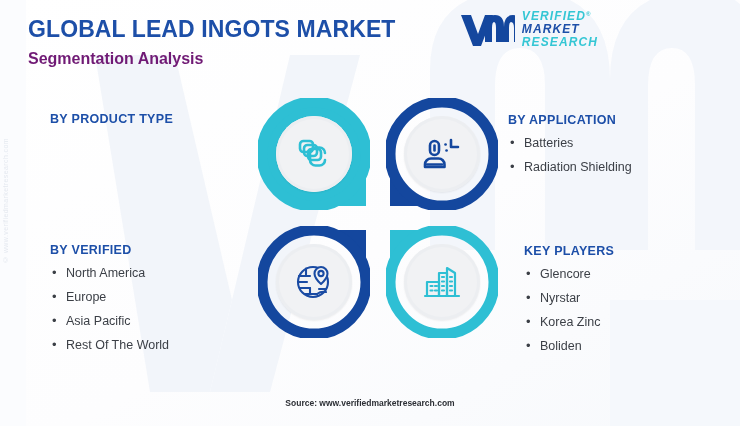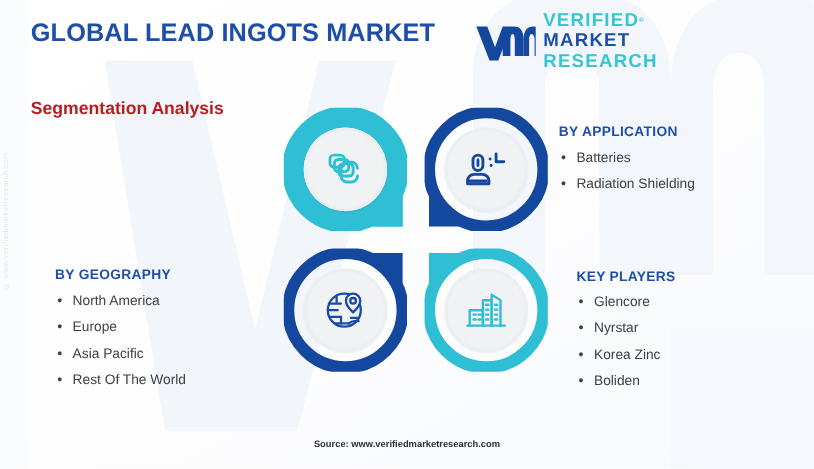--- a/index.html
+++ b/index.html
@@ -31,26 +31,25 @@
   
   .header { position:absolute; left:0; top:0; width:612px; height:80px; z-index:3; }
   .title {
     position:absolute; left:28px; top:16px;
     font-size:23px; font-weight:bold;
     color:#1d4fa8; letter-spacing:.1px;
   }
   .subtitle {
     position:absolute; left:28px; top:50px;
     font-size:16px; font-weight:bold;
-    color:#b91c1c;
-    margin-top:41px;
+    color:#701a75;
   }
   .logo { position:absolute; right:14px; top:10px; display:flex; align-items:center; gap:7px; }
   .logo-words { display:flex; flex-direction:column; line-height:1.08; }
-  .logo-words span { font-size:17px; font-weight:bold; letter-spacing:1.1px; }
+  .logo-words span { font-size:12px; font-weight:bold; letter-spacing:1.1px;font-style:italic; }
   .lw-verified { color:#34c6d4; position:relative; }
   .lw-verified::after{ content:"\00AE"; font-size:6px; position:relative; top:-4px; left:0px; }
   .lw-market   { color:#1d4fa8; }
   .lw-research { color:#34c6d4;text-align:center; }
 
   
   .seg { position:absolute; z-index:3; }
   .seg-title {
     font-size:12.5px; font-weight:bold; color:#1d4fa8;
     letter-spacing:.3px; margin-bottom:9px;
@@ -137,32 +136,33 @@
     </svg>
     <div class="logo-words">
       <span class="lw-verified">VERIFIED</span>
       <span class="lw-market">MARKET</span>
       <span class="lw-research">RESEARCH</span>
     </div>
   </div>
 </div>
 
 <div class="seg" id="seg-product">
+  <div class="seg-title">BY PRODUCT TYPE</div>
 </div>
 
 <div class="seg" id="seg-application">
   <div class="seg-title">BY APPLICATION</div>
   <ul>
     <li>Batteries</li>
     <li>Radiation Shielding</li>
   </ul>
 </div>
 
 <div class="seg" id="seg-geography">
-  <div class="seg-title">BY GEOGRAPHY</div>
+  <div class="seg-title">BY VERIFIED</div>
   <ul>
     <li>North America</li>
     <li>Europe</li>
     <li>Asia Pacific</li>
     <li>Rest Of The World</li>
   </ul>
 </div>
 
 <div class="seg" id="seg-players">
   <div class="seg-title">KEY PLAYERS</div>

